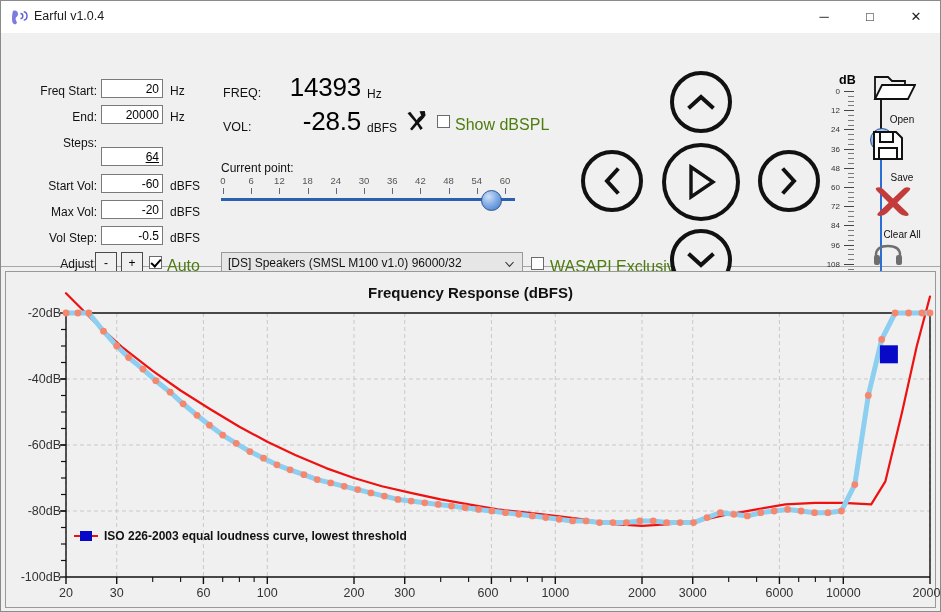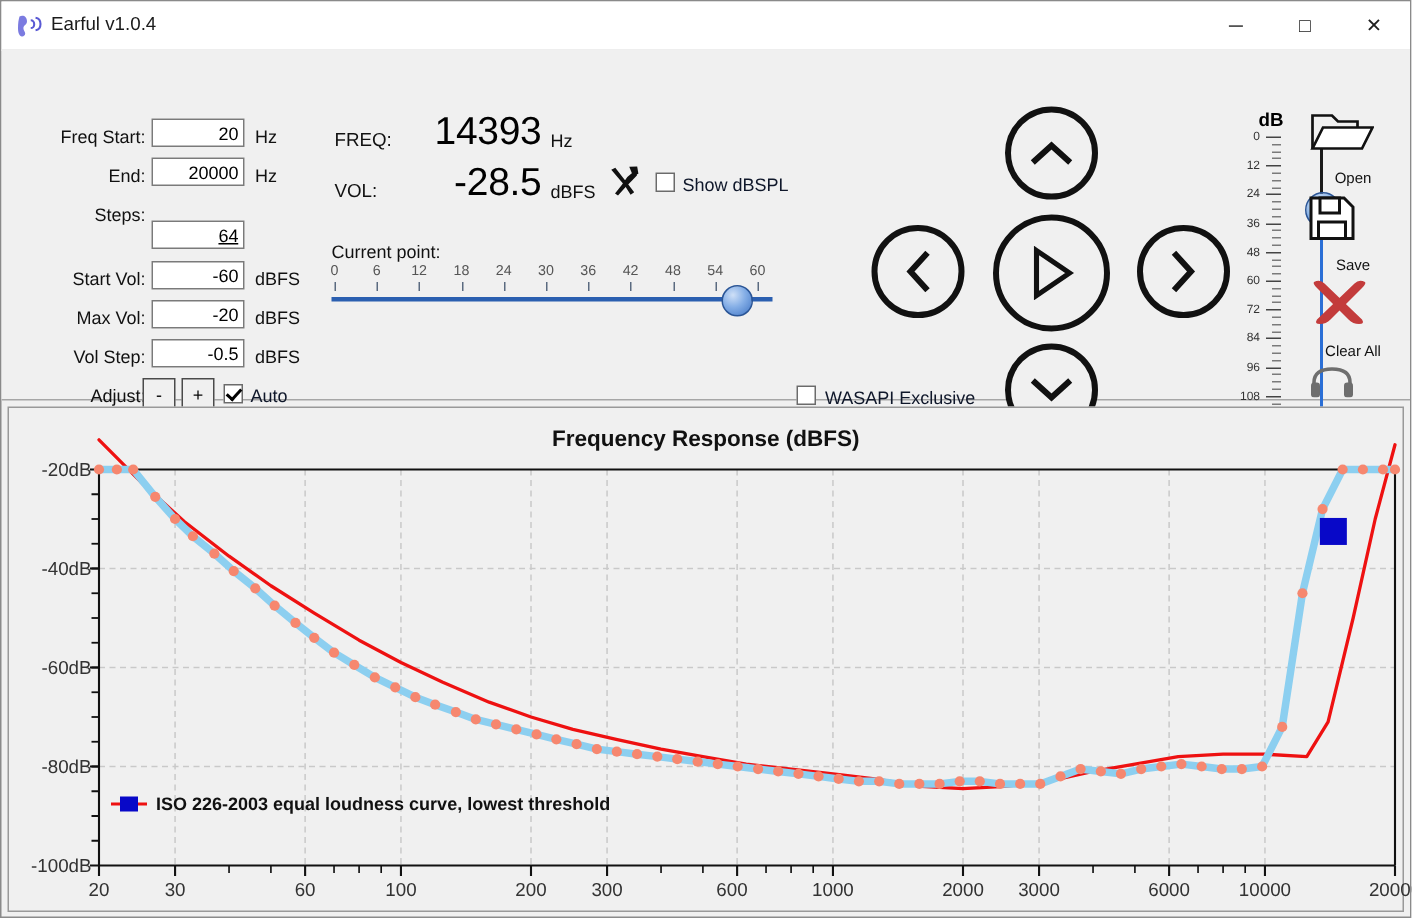--- a/index.html
+++ b/index.html
@@ -34,21 +34,21 @@
   
   .ro-label{position:absolute;font-size:12.5px;color:#111;}
   .ro-val{position:absolute;font-size:26px;color:#000;text-align:right;
           letter-spacing:-0.2px;}
   .ro-unit{position:absolute;font-size:12px;color:#111;}
 
   .chk{position:absolute;width:13px;height:13px;border:1px solid #6b6b6b;
        background:#fff;box-sizing:border-box;}
   .chk.on:after{content:"";position:absolute;left:3px;top:0px;width:4px;height:8px;
        border:solid #000;border-width:0 2px 2px 0;transform:rotate(42deg);}
-  .chk-lbl{position:absolute;font-size:12px;color:#0f172a;}
+  .chk-lbl{position:absolute;font-size:16px;color:#4d7c0f;}
 
   .smallbtn{position:absolute;width:22px;height:21px;background:#f0f0f0;
             border:1px solid #4a4a4a;box-sizing:border-box;font-size:12px;
             display:flex;align-items:center;justify-content:center;color:#000;}
 
   
   .cp-title{position:absolute;left:220px;top:128px;font-size:12px;color:#111;}
   .cp-wrap{position:absolute;left:220px;top:142px;width:294px;height:30px;}
   .cp-ticklbl{position:absolute;top:0;font-size:9.5px;color:#555;
               transform:translateX(-50%);}
@@ -193,20 +193,28 @@
           <div class="cp-ticklbl" style="left: 227.6px;">48</div>
           <div class="cp-tick" style="left: 227.6px;"></div>
           <div class="cp-ticklbl" style="left: 255.8px;">54</div>
           <div class="cp-tick" style="left: 255.8px;"></div>
           <div class="cp-ticklbl" style="left: 284px;">60</div>
           <div class="cp-tick" style="left: 284px;"></div>
         </div>
       <div class="cp-thumb" id="cp-thumb" style="left: 260.4px;"></div>
     </div>
 
+    <div class="combo" style="left:220px;top:219px;width:302px;">
+      <span class="cv">[DS] Speakers (SMSL M100 v1.0) 96000/32</span>
+      <span class="arw">
+        <svg width="9" height="9" viewBox="0 0 9 9">
+            <path d="M0.5 2 L4.5 6.4 L8.5 2" fill="none" stroke="#333" stroke-width="1.1"></path>
+          </svg>
+      </span>
+    </div>
     <div class="chk" style="left:530px;top:224px;"></div>
     <span class="chk-lbl" style="left:549px;top:225px;">WASAPI Exclusive</span>
 
     <div class="circbtn" style="left:669px;top:38px;width:62px;height:62px;">
       <svg width="28" height="20" viewBox="0 0 28 20">
           <path d="M3 15 L14 5 L25 15" fill="none" stroke="#111" stroke-width="4" stroke-linecap="square"></path>
         </svg>
     </div>
     <div class="circbtn" style="left:580px;top:117px;width:62px;height:62px;">
       <svg width="20" height="28" viewBox="0 0 20 28">

